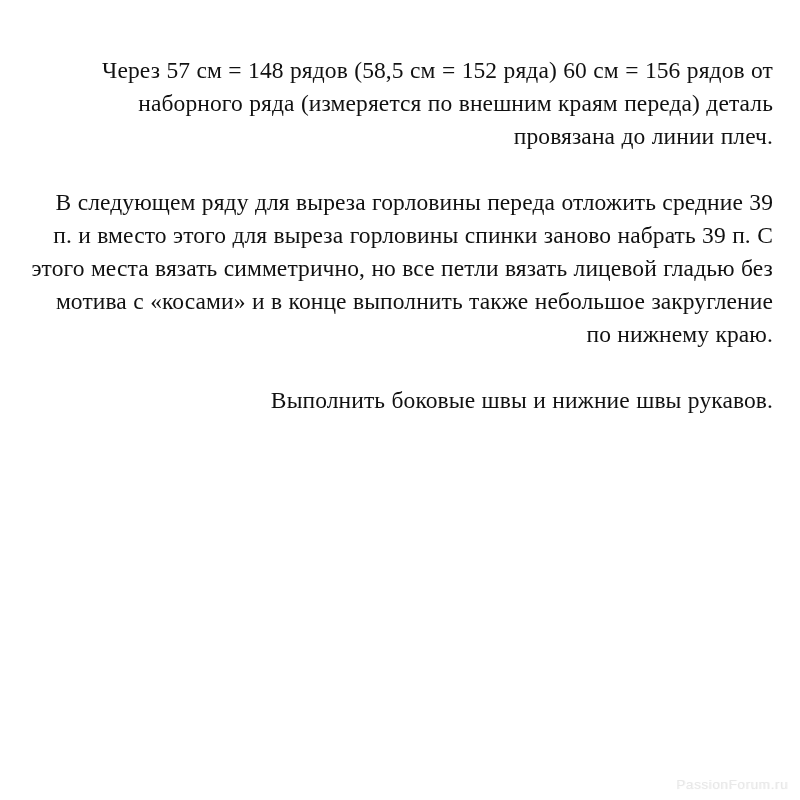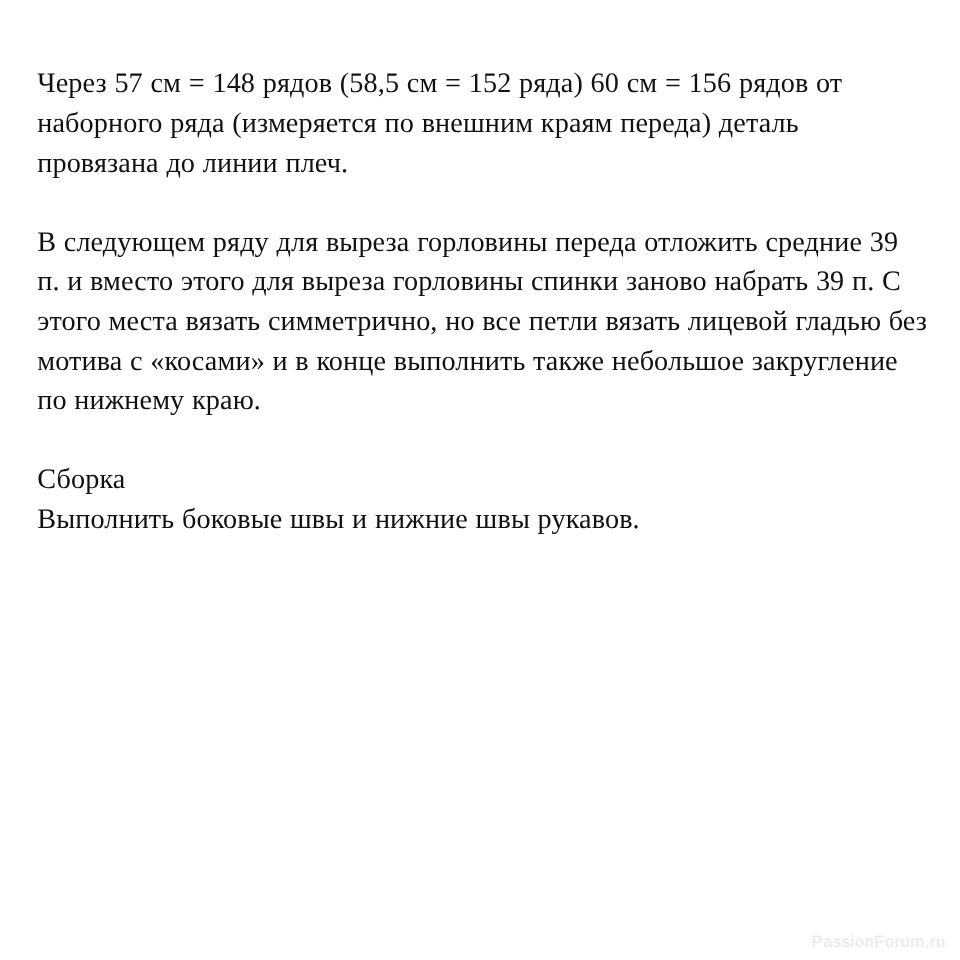--- a/index.html
+++ b/index.html
@@ -31,21 +31,21 @@
     left: 31px;
     top: 54px;
     width: 742px;
   }
 
   .paragraph {
     font-size: 23.5px;
     line-height: 33px;
     color: #111111;
     margin: 0 0 33px 0;
-    text-align: left;
+    text-align: right;
     letter-spacing: 0.1px;
     white-space: pre-wrap;
     word-spacing: 0.4px;
   }
 
   .paragraph:last-of-type {
     margin-bottom: 0;
   }
 
   .paragraph.tight {
@@ -70,21 +70,20 @@
 
 <div id="document-page">
 
   <div id="text-body">
 
     <p class="paragraph">Через 57 см = 148 рядов (58,5 см = 152 ряда) 60 см = 156 рядов от наборного ряда (измеряется по внешним краям переда) деталь провязана до линии плеч.</p>
 
     <p class="paragraph">В следующем ряду для выреза горловины переда отложить средние 39 п. и вместо этого для выреза горловины спинки заново набрать 39 п. С этого места вязать симметрично, но все петли вязать лицевой гладью без мотива с «косами» и в конце выполнить также небольшое закругление по нижнему краю.</p>
 
 
-    <p class="paragraph tight">Сборка</p>
 
     <p class="paragraph">Выполнить боковые швы и нижние швы рукавов.</p>
 
 
   </div>
 
   <div id="watermark">PassionForum.ru</div>
 
 </div>
 

